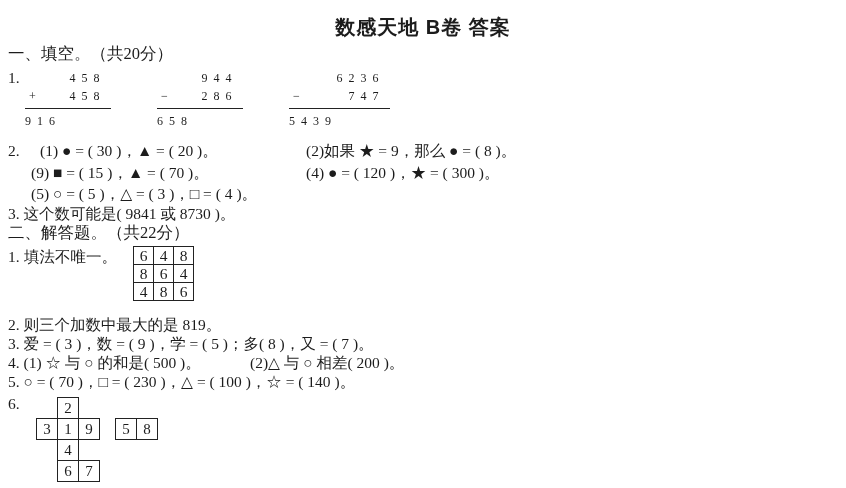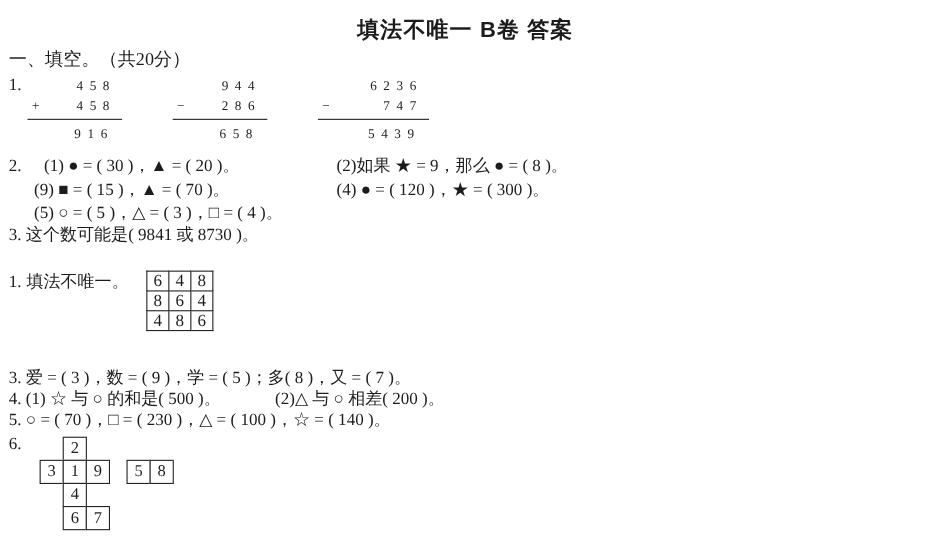--- a/index.html
+++ b/index.html
@@ -17,40 +17,40 @@
   .sec-header{font-size:16.5px;}
   .abs{position:absolute;top:0;white-space:pre;}
   .fullline{left:0;width:846px;}
   
   .arith{position:absolute;top:68px;font-size:12px;}
   .ar-top{text-align:right;padding-right:10px;line-height:20px;letter-spacing:1.5px;}
   .ar-mid{
     display:flex;justify-content:space-between;align-items:flex-end;
     border-bottom:1.6px solid #222;padding:0 10px 3px 4px;line-height:17px;letter-spacing:1.5px;
   }
-  .ar-res{text-align:right;padding:4px 12px 0 0;line-height:17px;letter-spacing:1.5px;}
+  .ar-res{text-align:left;padding:4px 12px 0 0;line-height:17px;letter-spacing:1.5px;}
   
   .magic{position:absolute;left:133px;top:246px;border-collapse:collapse;}
   .magic td{
     width:19px;height:17px;border:1px solid #222;text-align:center;
     font-size:15.5px;padding:0;line-height:1;font-family:"Liberation Serif","DejaVu Serif",serif;
   }
   
   .cross,.pairbox{position:absolute;}
   .cell{
     position:absolute;width:22px;height:22px;box-sizing:border-box;
     border:1px solid #222;text-align:center;font-size:15px;line-height:20px;background:#fff;
   }
 </style>
 </head>
 <body>
 
 <div class="page">
 
-  <div class="title">填法不唯一 B卷 答案</div>
+  <div class="title">数感天地 B卷 答案</div>
 
   <div class="line sec-header" style="top:45px">一、填空。（共20分）</div>
 
   <div class="line" style="top:69px">1.</div>
 
   <div class="arith" style="left:25px;width:86px">
     <div class="ar-top">4 5 8</div>
     <div class="ar-mid">
       <span>+</span>
       <span>4 5 8</span>
@@ -82,20 +82,21 @@
     <span class="abs" style="left:306px">(2)如果 ★ = 9，那么 ● = ( 8 )。</span>
   </div>
   <div class="line fullline" style="top:164px">
     <span class="abs" style="left:31px">(9) ■ = ( 15 )，▲ = ( 70 )。</span>
     <span class="abs" style="left:306px">(4) ● = ( 120 )，★ = ( 300 )。</span>
   </div>
   <div class="line" style="top:185px;left:31px">(5) ○ = ( 5 )，△ = ( 3 )，□ = ( 4 )。</div>
 
   <div class="line" style="top:205px">3. 这个数可能是( 9841 或 8730 )。</div>
 
+  <div class="line sec-header" style="top:224px">二、解答题。（共22分）</div>
 
   <div class="line fullline" style="top:248px">
     <span class="abs" style="left:8px">1.</span>
     <span class="abs" style="left:24px">填法不唯一。</span>
   </div>
 
   <table class="magic">
     <tbody>
         <tr>
       <td>6</td>
@@ -108,20 +109,21 @@
       <td>4</td>
     </tr>
     <tr>
       <td>4</td>
       <td>8</td>
       <td>6</td>
     </tr>
   </tbody>
     </table>
 
+  <div class="line" style="top:316px">2. 则三个加数中最大的是 819。</div>
   <div class="line" style="top:335px">3. 爱 = ( 3 )，数 = ( 9 )，学 = ( 5 )；多( 8 )，又 = ( 7 )。</div>
 
   <div class="line fullline" style="top:354px">
     <span class="abs" style="left:8px">4. (1) ☆ 与 ○ 的和是( 500 )。</span>
     <span class="abs" style="left:250px">(2)△ 与 ○ 相差( 200 )。</span>
   </div>
 
   <div class="line" style="top:373px">5. ○ = ( 70 )，□ = ( 230 )，△ = ( 100 )，☆ = ( 140 )。</div>
 
   <div class="line" style="top:395px">6.</div>

